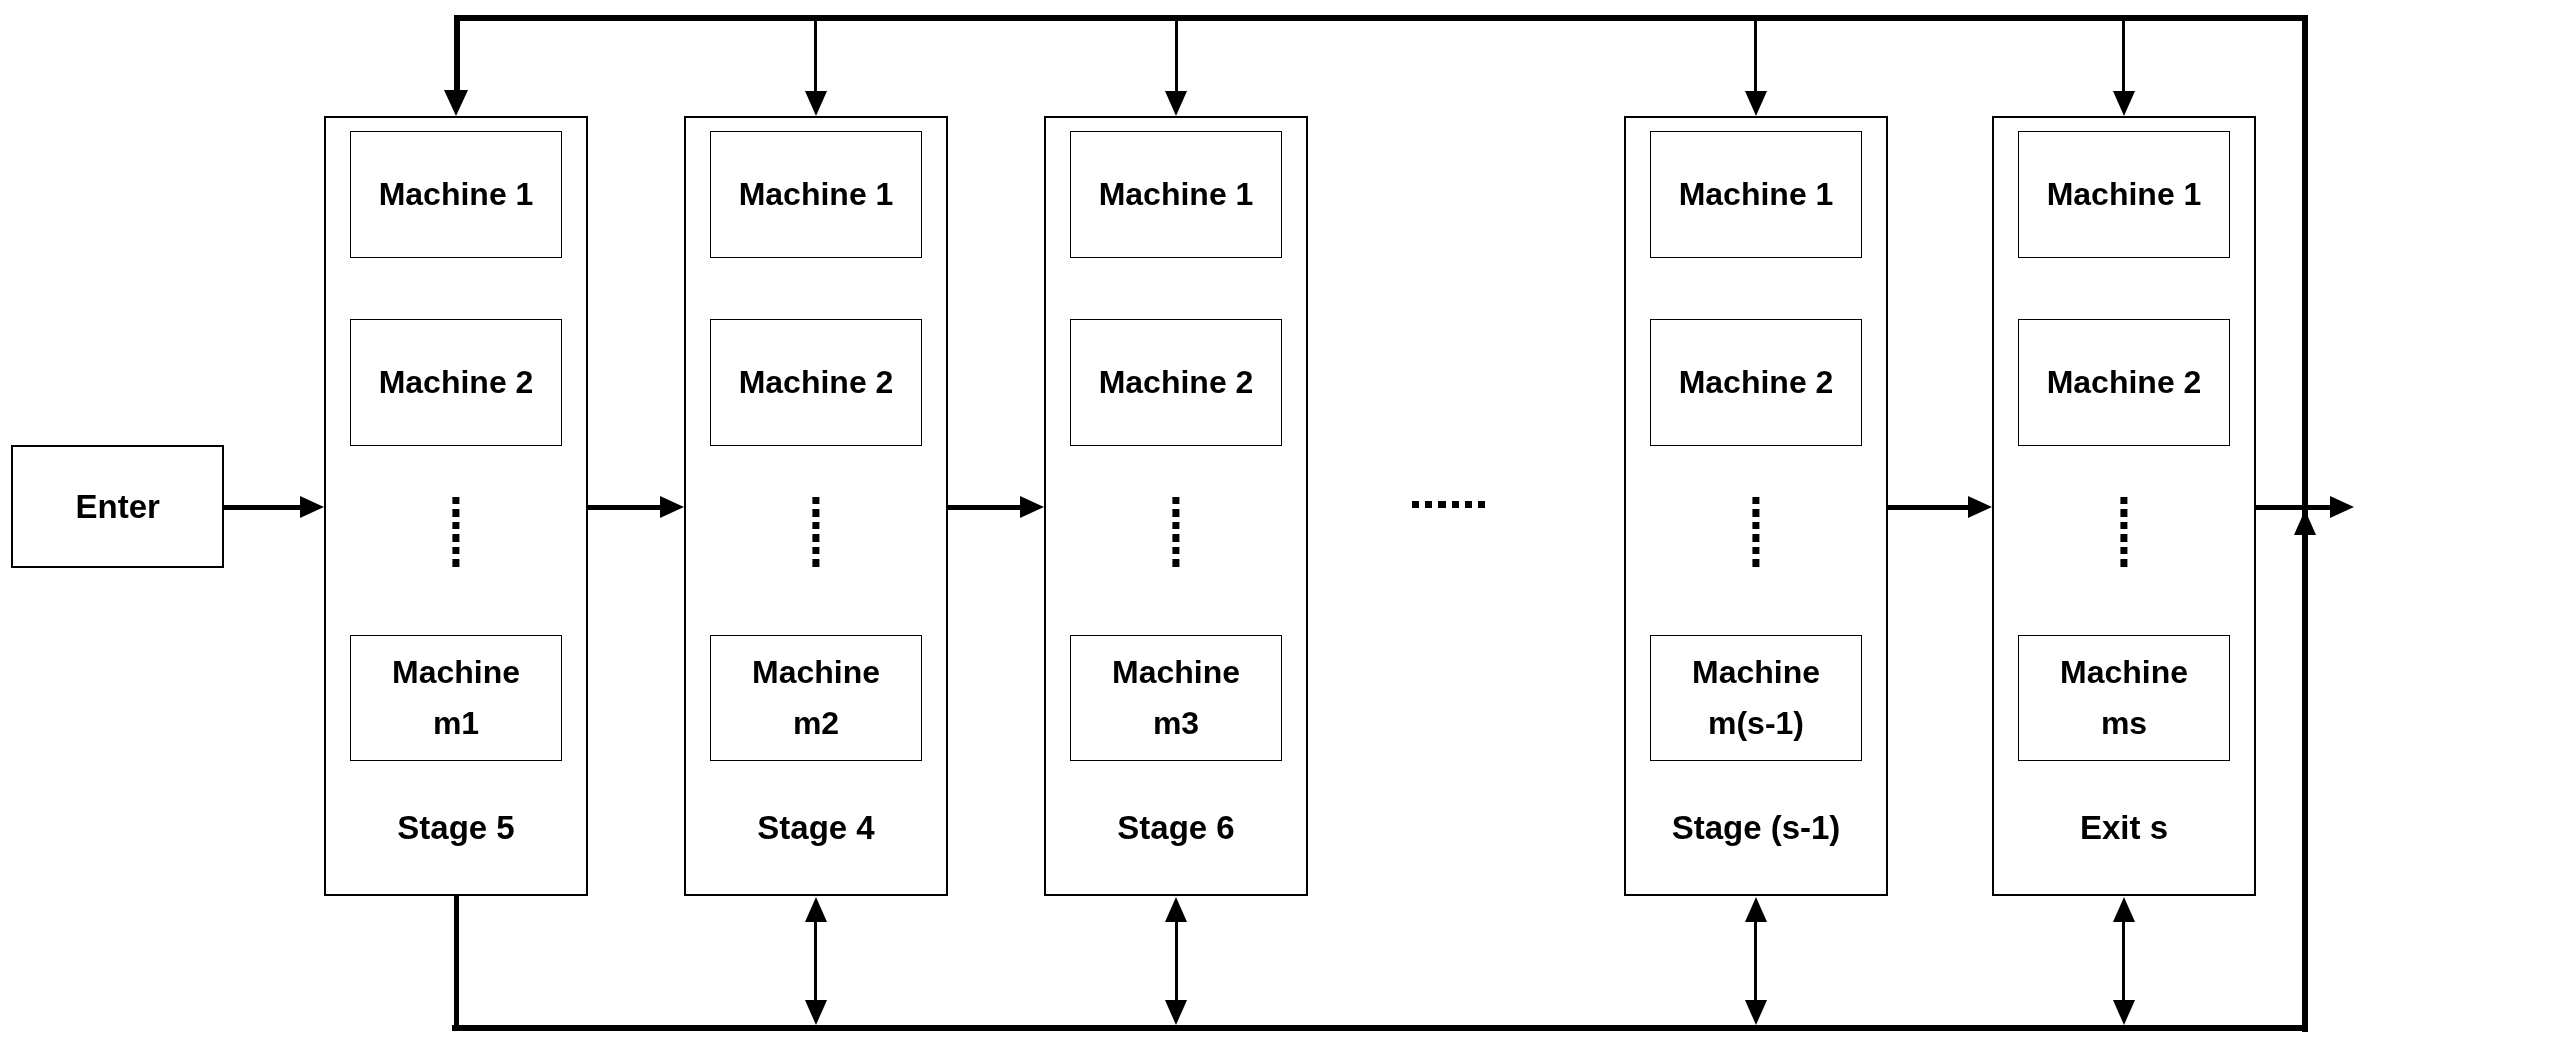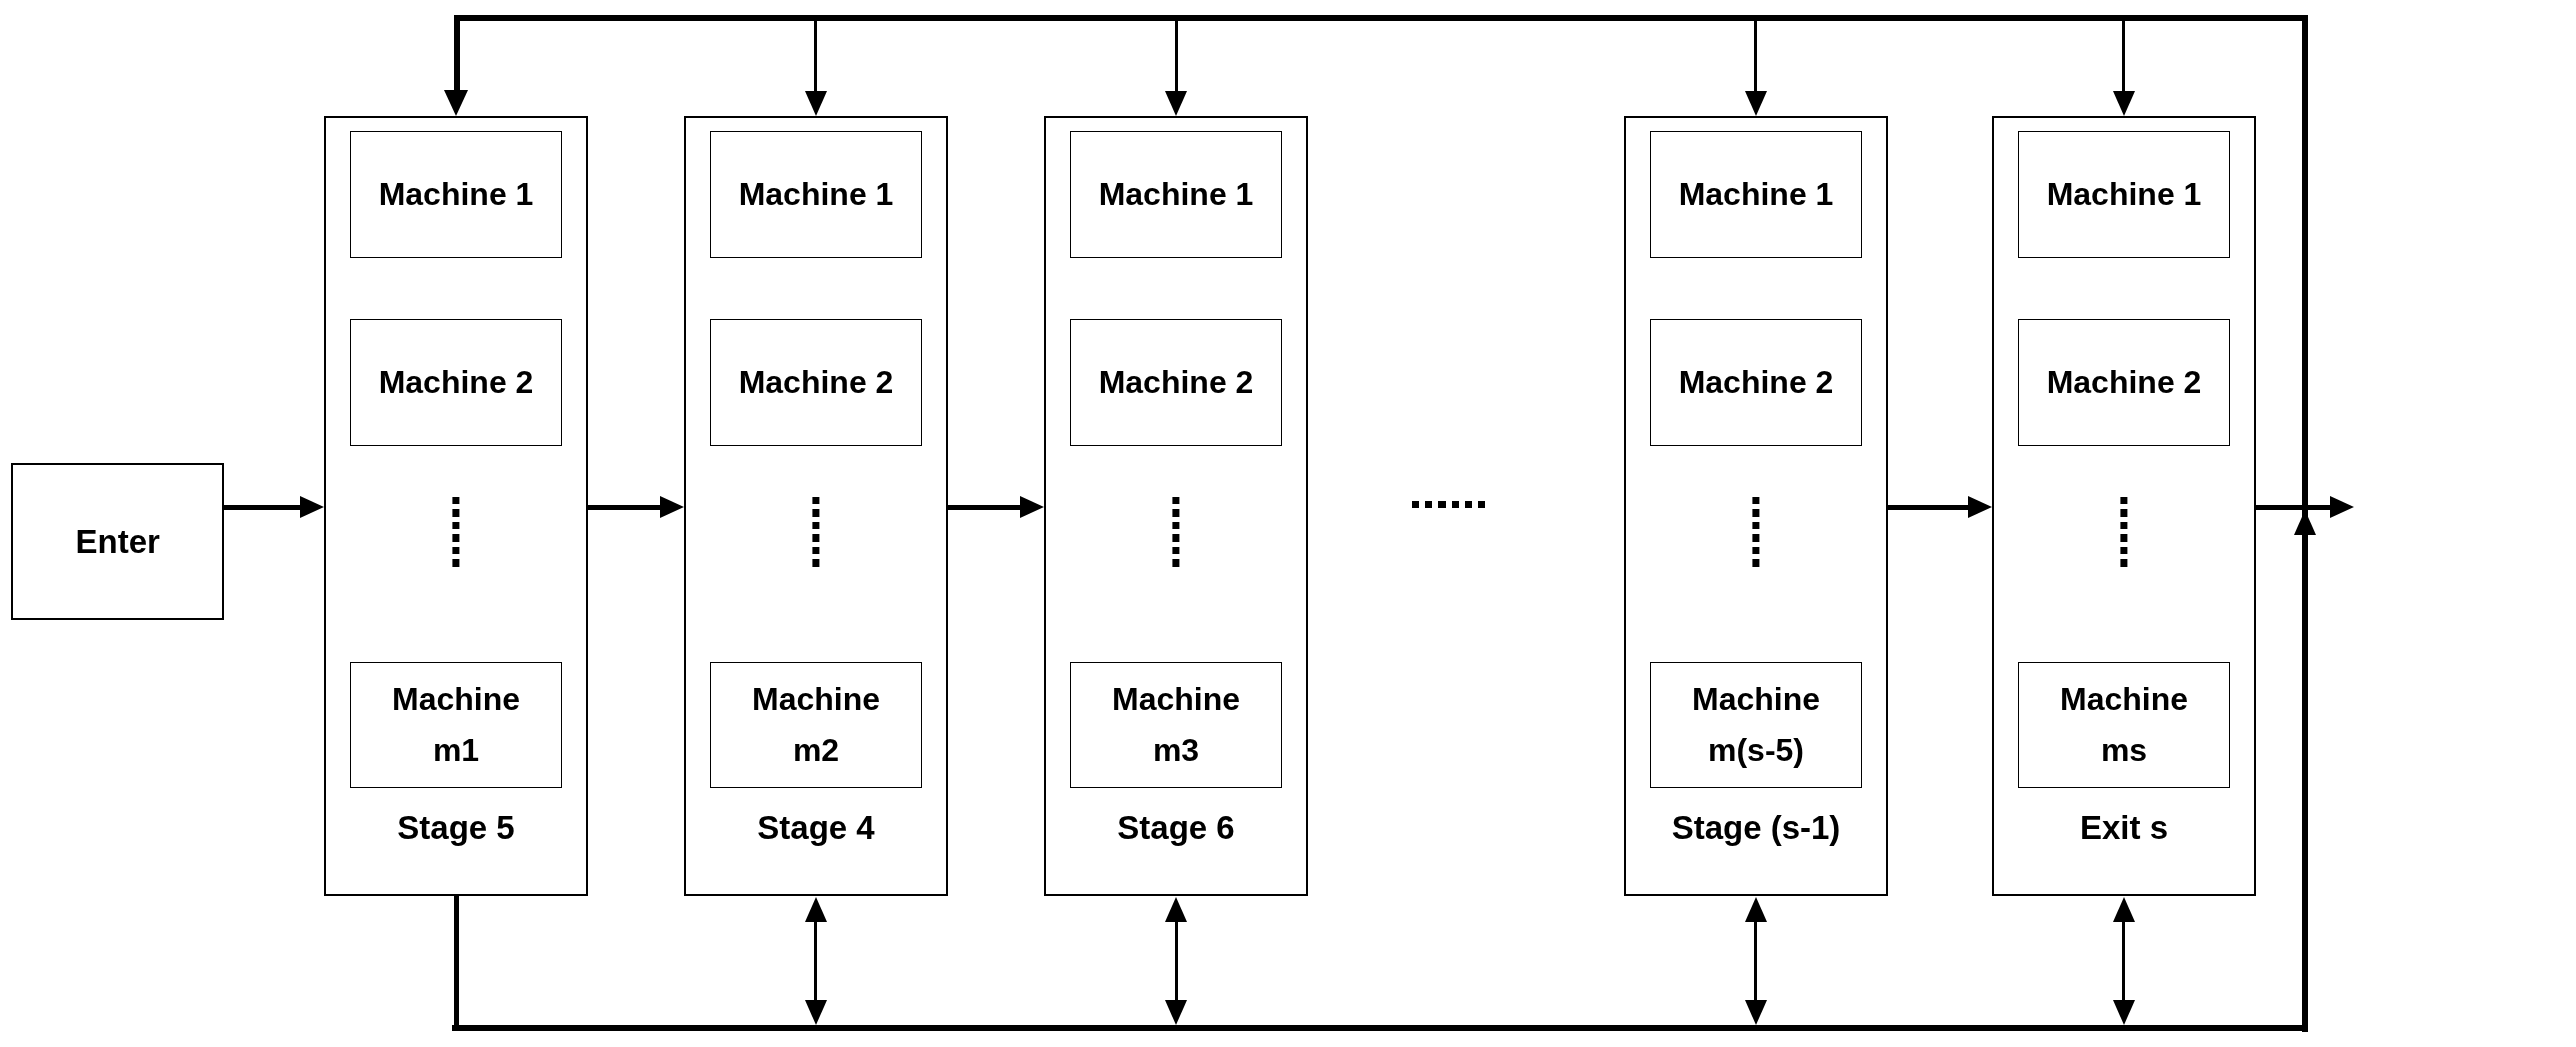--- a/index.html
+++ b/index.html
@@ -7,21 +7,21 @@
     position:relative; width:2576px; height:1048px; background:#ffffff;
     font-family:"Liberation Sans", sans-serif; font-weight:700; color:#000;
     overflow:hidden;
   }
   
   .endbox{
     position:absolute; box-sizing:border-box; border:2px solid #000;
     display:flex; align-items:center; justify-content:center;
     font-size:33px; background:#fff;
   }
-  #enter-box{ left:11.2px;  top:463px; width:213px; height:157px; }
+  #enter-box{ left:11.2px;  top:445px; width:213px; height:123px; }
   #exit-box { left:2353px; top:442px; width:212px; height:128px; }
 
   #stages{ position:absolute; inset:0; }
   .stage{
     position:absolute; top:116px; width:264px; height:780px;
     box-sizing:border-box; border:2px solid #000; background:#fff;
   }
   #stages .stage:nth-of-type(1){ left:324px; }
   #stages .stage:nth-of-type(2){ left:684px; }
   #stages .stage:nth-of-type(3){ left:1044px; }
@@ -29,21 +29,21 @@
   #stages .stage:nth-of-type(5){ left:1992px; }
 
   .machine{
     position:absolute; left:50%; transform:translateX(-50%);
     width:212px; box-sizing:border-box; border:1.3px solid #000;
     display:flex; flex-direction:column; align-items:center; justify-content:center;
     text-align:center; font-size:32px; background:#fff;
   }
   .machine.m1   { top:13px;  height:127px; }
   .machine.m2   { top:201px; height:127px; }
-  .machine.mlast{ top:544px; height:126px; line-height:1.6; }
+  .machine.mlast{ top:517px; height:126px; line-height:1.6; }
 
   .vdots{
     position:absolute; left:50%; transform:translateX(-50%); top:379px;
     display:flex; flex-direction:column; gap:5.3px;
   }
   .hdots{
     position:absolute; left:1412px; top:501px; display:flex; gap:6px;
   }
   .dot{ width:7.2px; height:7.2px; background:#000; }
 
@@ -152,21 +152,21 @@
     <div class="vdots">
           <span class="dot"></span>
           <span class="dot"></span>
           <span class="dot"></span>
           <span class="dot"></span>
           <span class="dot"></span>
           <span class="dot"></span>
         </div>
     <div class="machine mlast">
       <span>Machine</span>
-      <span>m(s-5)</span>
+      <span>m(s-1)</span>
     </div>
     <div class="stage-label">
       <span>Stage (s-1)</span>
     </div>
   </div>
 
   <div class="stage">
     <div class="machine m1">
       <span>Machine 1</span>
     </div>

